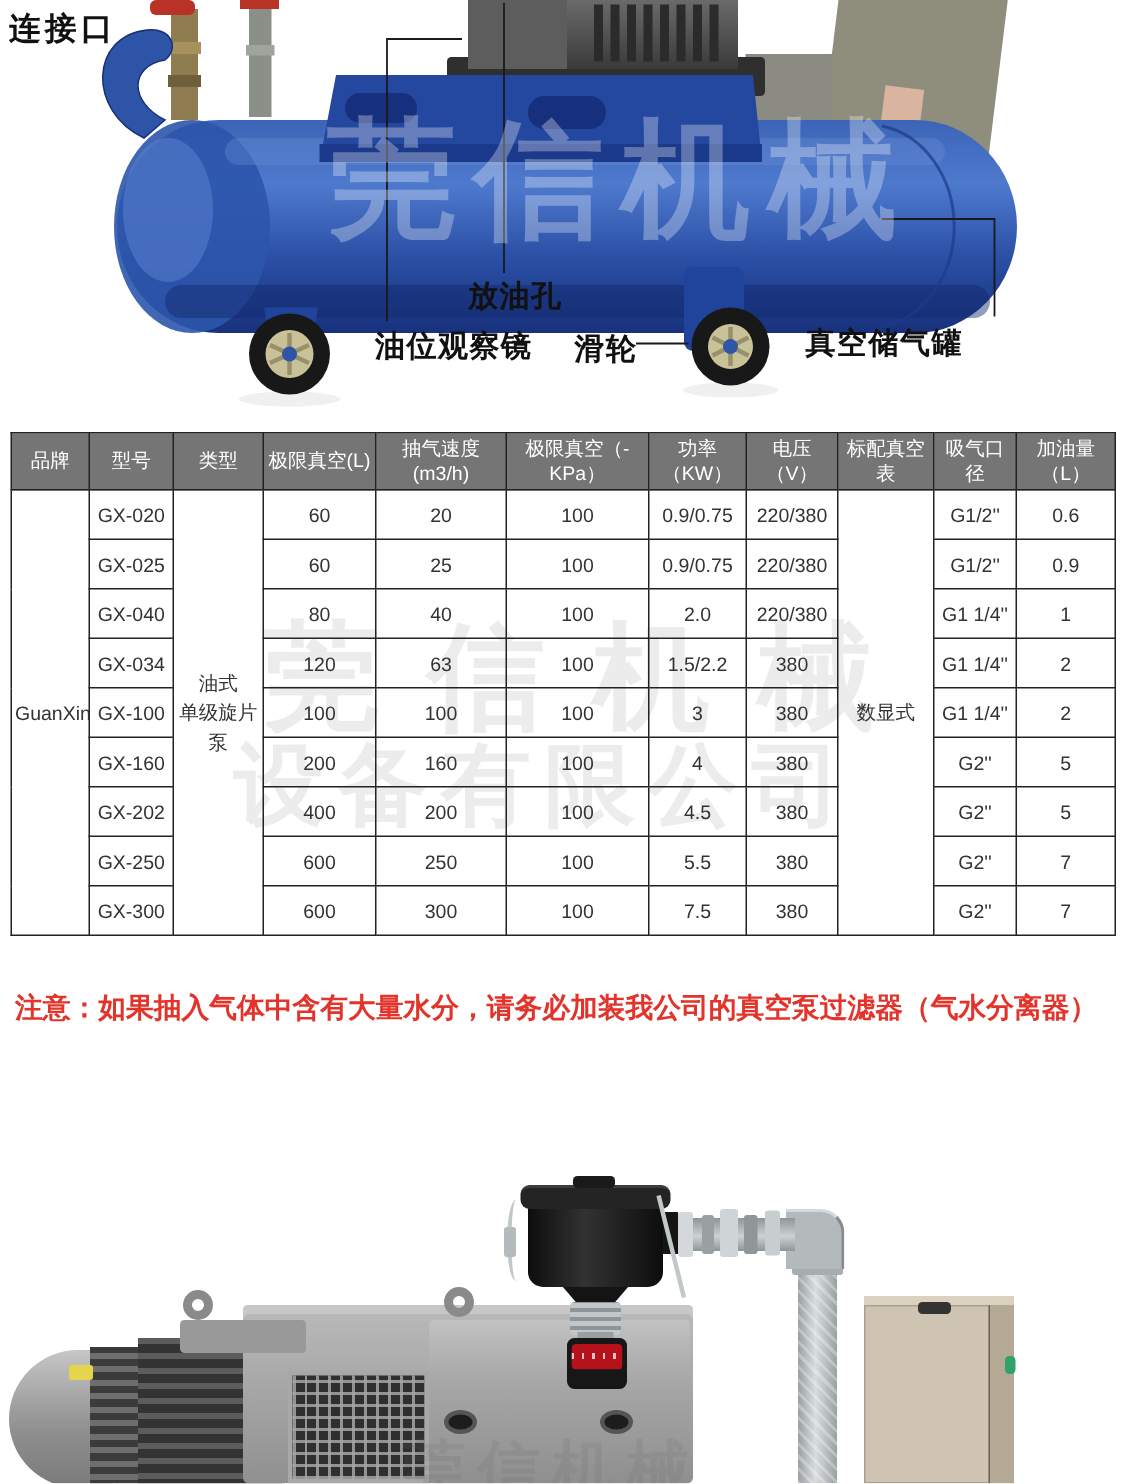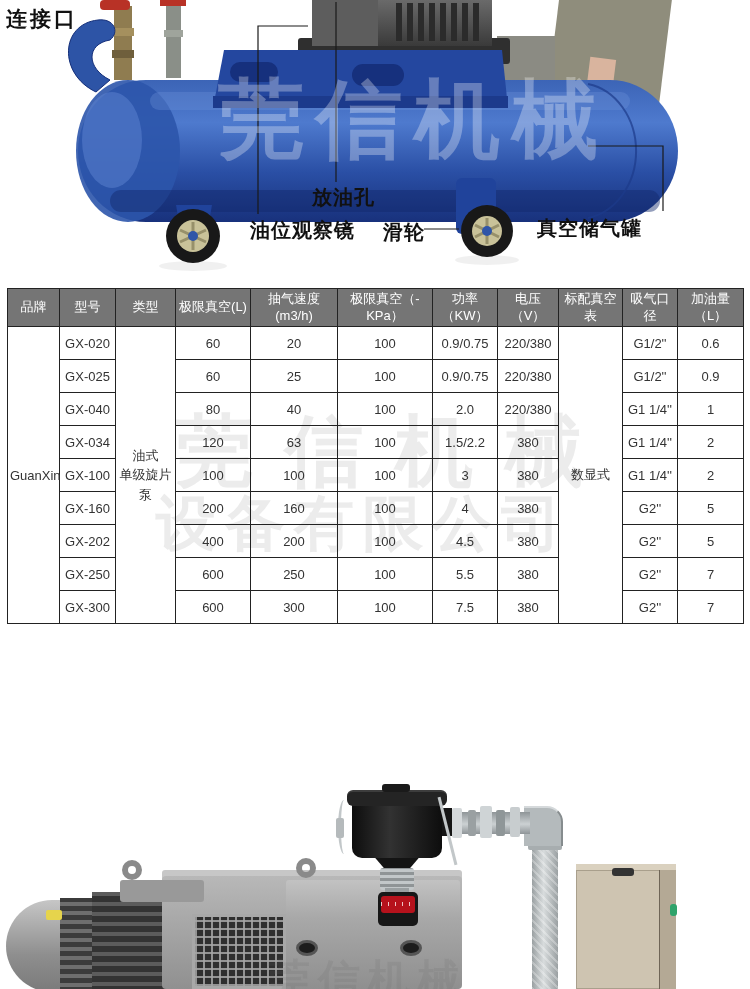--- a/index.html
+++ b/index.html
@@ -330,20 +330,21 @@
           <td>100</td>
           <td>7.5</td>
           <td>380</td>
           <td>G2''</td>
           <td>7</td>
         </tr>
       </tbody>
     </table>
   </div>
 
+  <div class="notice">注意：如果抽入气体中含有大量水分，请务必加装我公司的真空泵过滤器（气水分离器）</div>
 
   <div class="photo-bottom">
     <div class="shp motor-cap"></div>
     <div class="shp motor-ribs"></div>
     <div class="shp motor-dark"></div>
     <div class="shp motor-label"></div>
     <div class="shp pump-top-strip"></div>
     <div class="shp pump-main"></div>
     <div class="shp pump-raised"></div>
     <div class="shp eye-bolt eye1"></div>

